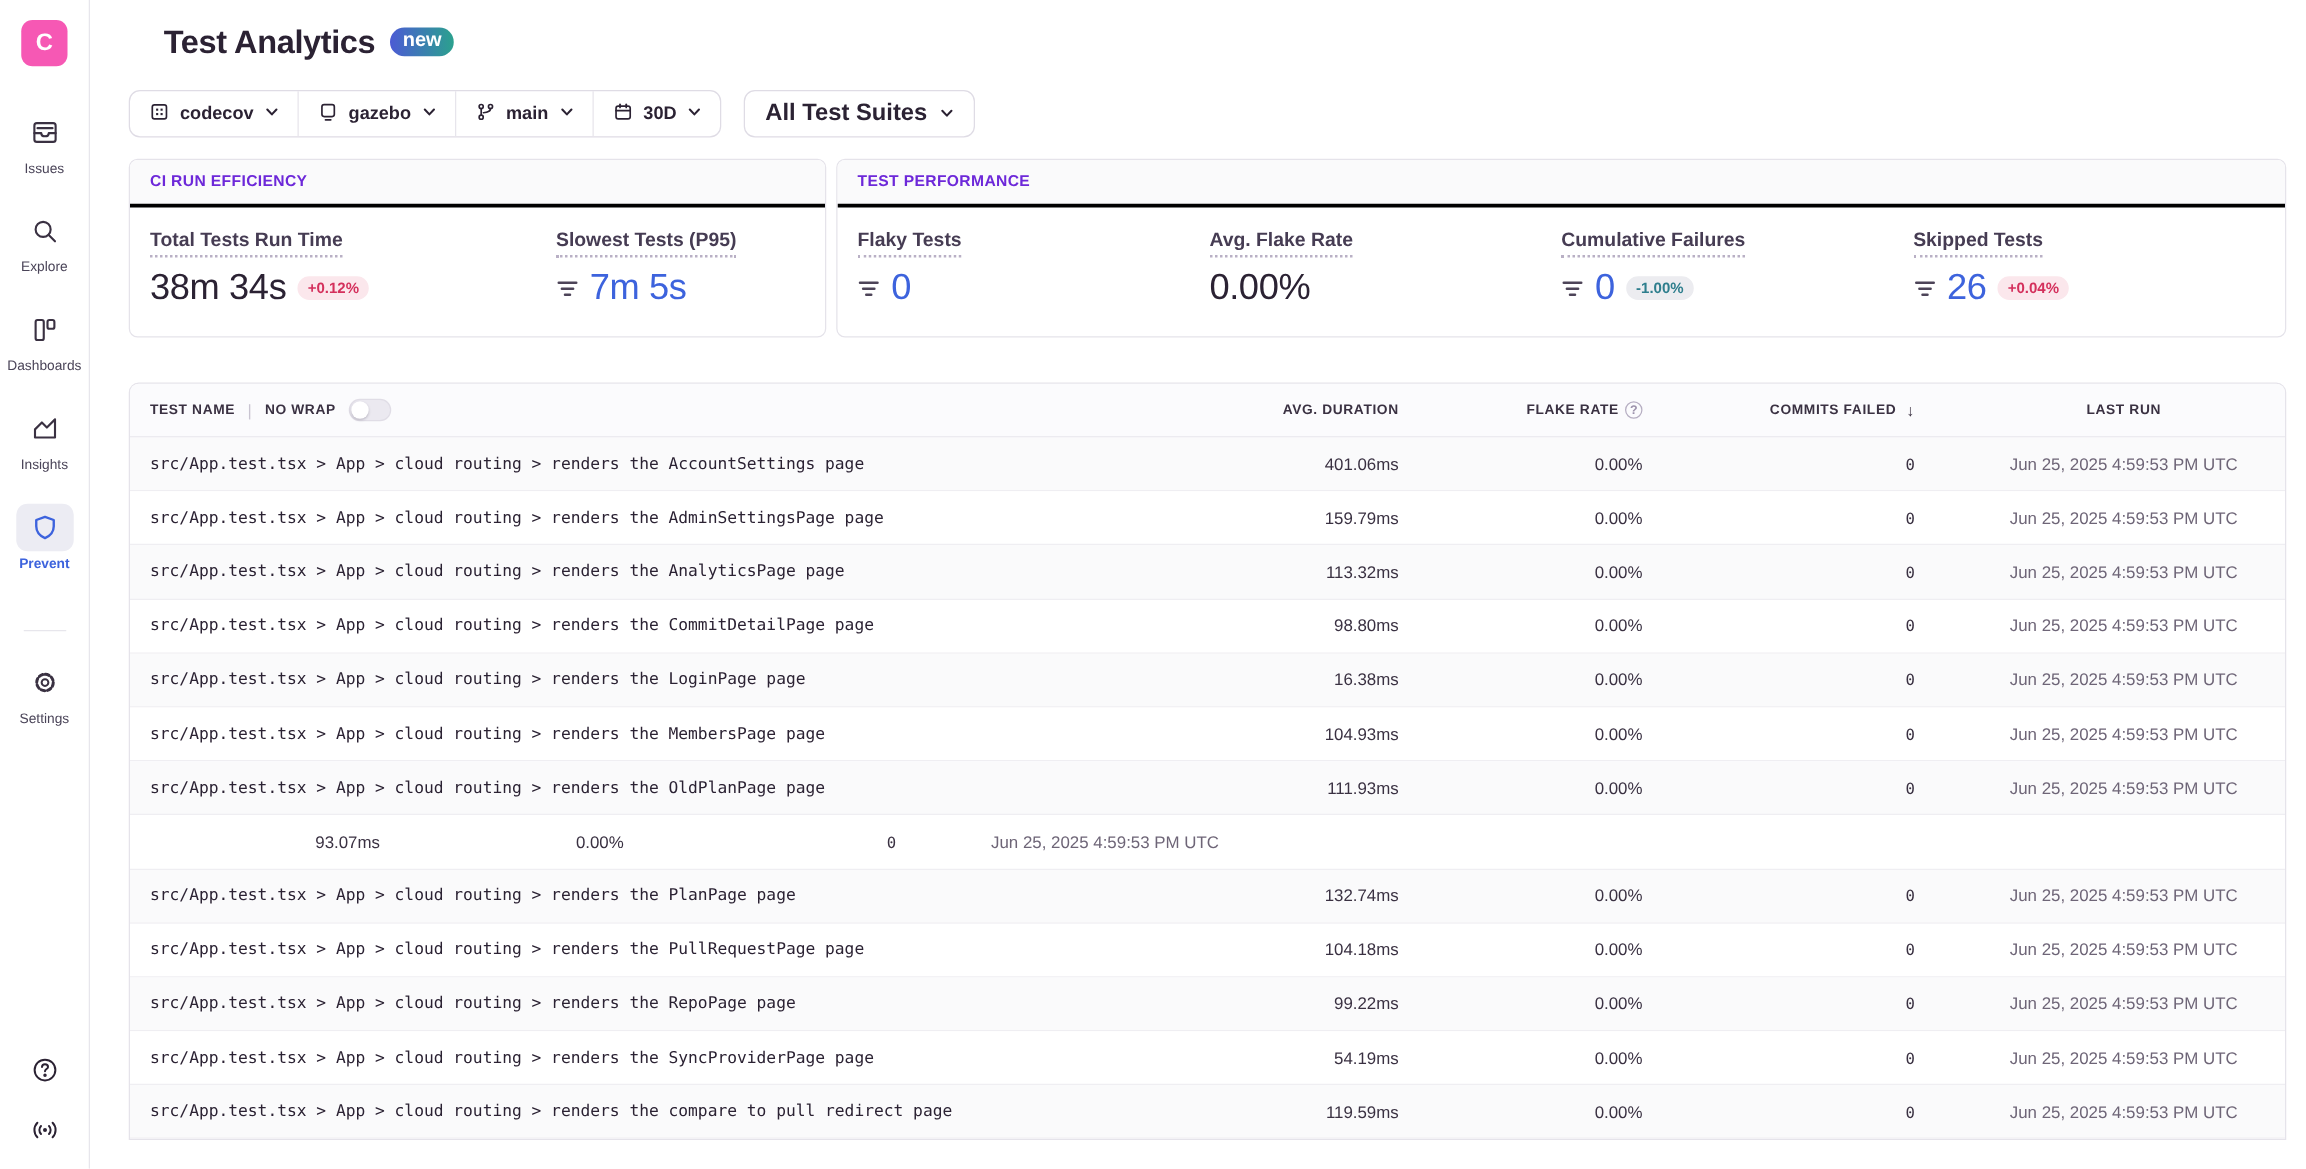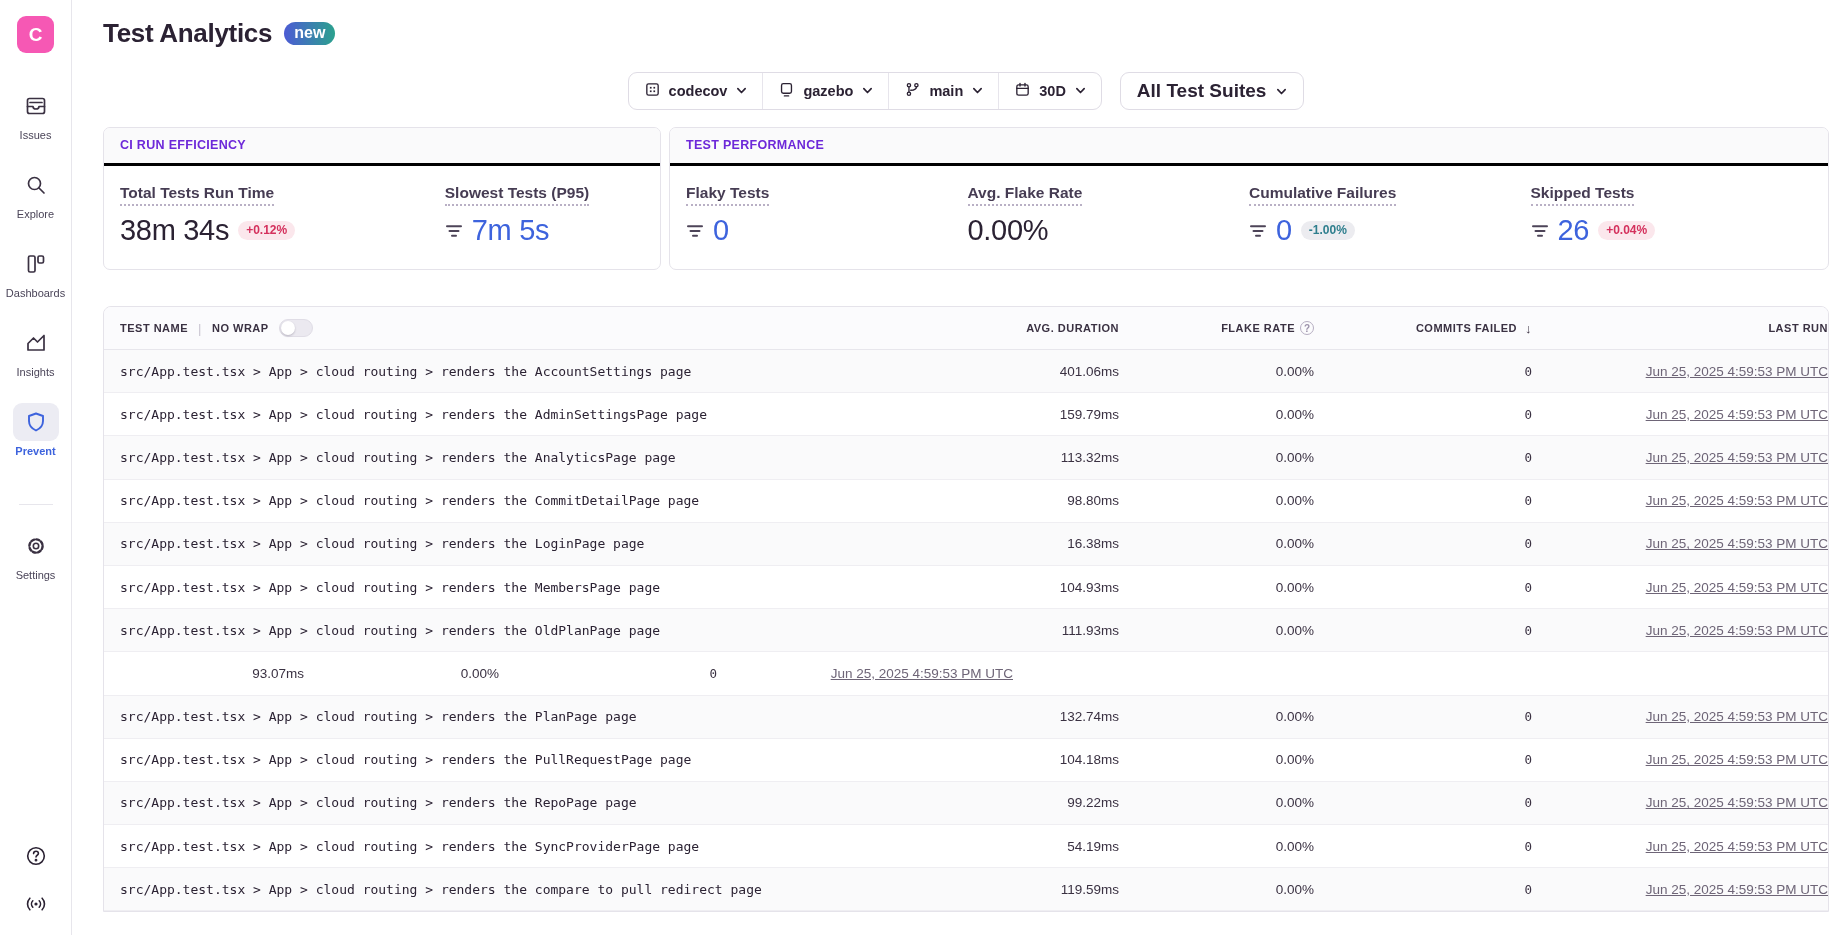--- a/index.html
+++ b/index.html
@@ -23,26 +23,26 @@
   .nav-item.active svg { color:#3D63DD; }
   .nav-item.active .nlabel { color:#3D63DD; font-weight:600; }
   .nav-item svg { color:#3A3142; }
   .side-divider { width:34px; border-top:1px solid #E7E6EC; margin:22px 0 0; }
   .nav-bottom { margin-top:auto; display:flex; flex-direction:column; align-items:center; gap:22px; padding-bottom:4px; }
   .round-btn { width:26px; height:26px; display:flex; align-items:center; justify-content:center; cursor:pointer; color:#2B2233; }
 
   
   .main { flex:1; padding:14px 16px 0 31px; overflow:hidden; }
   .title-row { display:flex; align-items:center; gap:12px; margin-top:4px; }
-  h1 { font-size:26px; font-weight:700; letter-spacing:-0.3px; color:#2B2233; }
+  h1 { font-size:26px; font-weight:700; letter-spacing:-0.3px; color:#2B2233;margin-left:28px; }
   .new-badge { background:linear-gradient(90deg,#4C5BD4,#2BA18E); color:#fff; font-size:16px;
     font-weight:600; padding:3px 10px 4px; border-radius:12px; line-height:1; }
 
   
-  .filter-row { margin-top:23px; display:flex; align-items:center;justify-content:center; }
+  .filter-row { margin-top:23px; display:flex; align-items:center; }
   .seg-group { display:inline-flex; align-items:stretch; border:1px solid #DFDCE5; border-radius:9px;
     background:#fff; height:38px; }
   .seg { display:flex; align-items:center; gap:8px; padding:0 15px; font-size:14.5px; font-weight:700;
     color:#2B2233; cursor:pointer; }
   .seg + .seg { border-left:1px solid #E7E5EC; }
   .seg svg, .suites-btn svg { color:#2B2233; }
   .chev { margin-left:1px; }
   .suites-btn { margin-left:18px; display:flex; align-items:center; gap:9px; border:1px solid #DFDCE5;
     border-radius:9px; background:#fff; height:38px; padding:0 16px; font-size:19px; font-weight:700;
     color:#2B2233; cursor:pointer; font-family:inherit; }
@@ -72,21 +72,21 @@
   .ttable { margin-top:36px; border:1px solid #E5E3EA; border-radius:8px 8px 0 0; overflow:hidden; }
   .thead { display:flex; align-items:center; height:43px; background:#FBFBFD;
     border-bottom:1px solid #E7E6EC; font-size:11px; font-weight:700; letter-spacing:0.5px; color:#3A3142; }
   .trow { display:flex; align-items:center; height:43.2px; border-bottom:1px solid #EFEEF2;
     font-size:13.5px; cursor:pointer; background:#fff; }
   .trow:nth-child(odd) { background:#FAFAFB; }
   .col-name { flex:1; min-width:0; padding-left:16px; display:flex; align-items:center; }
   .col-dur { width:200px; text-align:right; }
   .col-flake { width:195px; text-align:right; display:flex; justify-content:flex-end; align-items:center; gap:5px; }
   .col-commits { width:218px; text-align:right; }
-  .col-last { width:296px; padding-left:38px; text-align:right;text-decoration:underline; }
+  .col-last { width:296px; padding-left:38px; text-align:center; }
   .trow .col-name { font-family:"DejaVu Sans Mono", monospace; font-size:13px; color:#2B2233;
     white-space:nowrap; overflow:hidden; }
   .trow .col-dur, .trow .col-flake { color:#3A3142; display:block; }
   .trow .col-flake { display:block; }
   .trow .col-commits { font-family:"DejaVu Sans Mono", monospace; font-size:12.5px; color:#3A3142; }
   .trow .col-last { color:#6E6577; font-size:13.5px; }
   .thead .col-name { gap:10px; }
   .thead .hsep { color:#C9C4D1; font-weight:400; font-size:13px; }
   .toggle { width:34px; height:18px; border-radius:10px; background:#EBE9F0; border:1px solid #E0DDE6;
     position:relative; cursor:pointer; flex:0 0 auto; }

